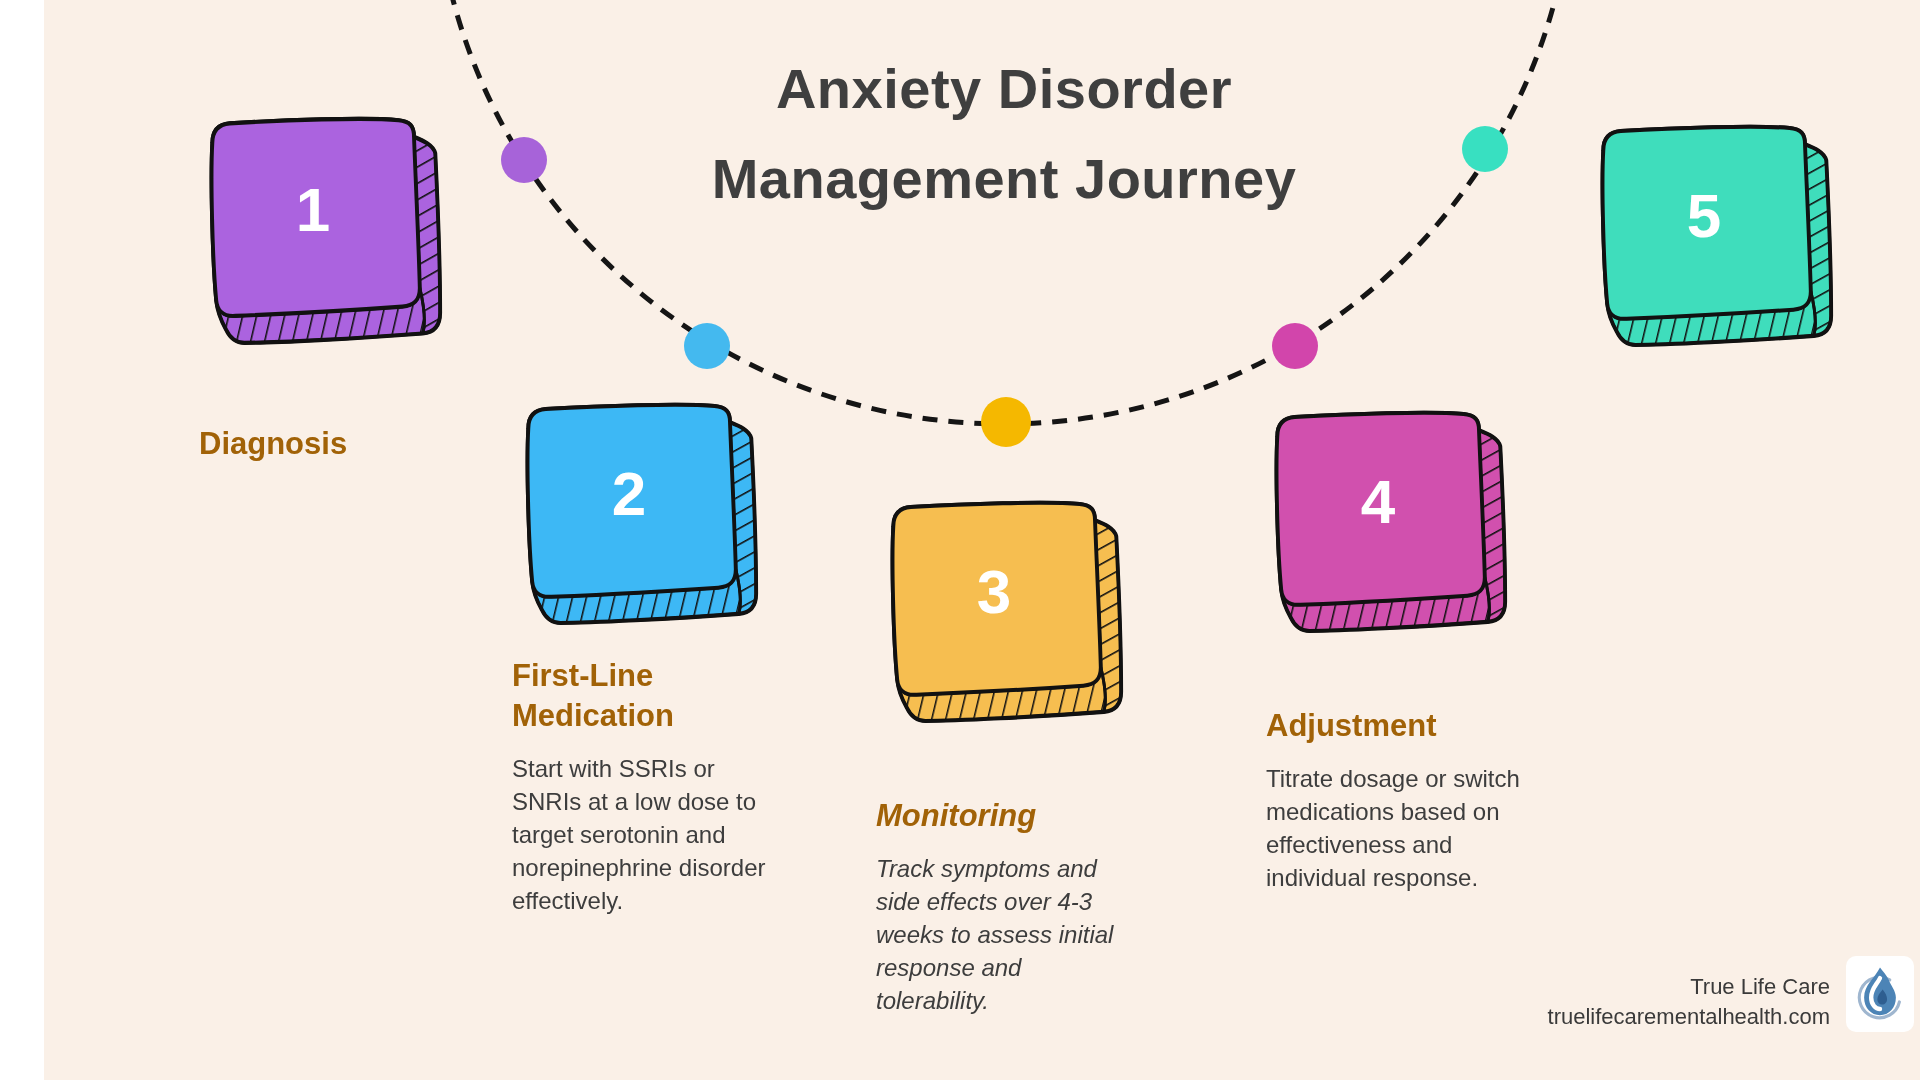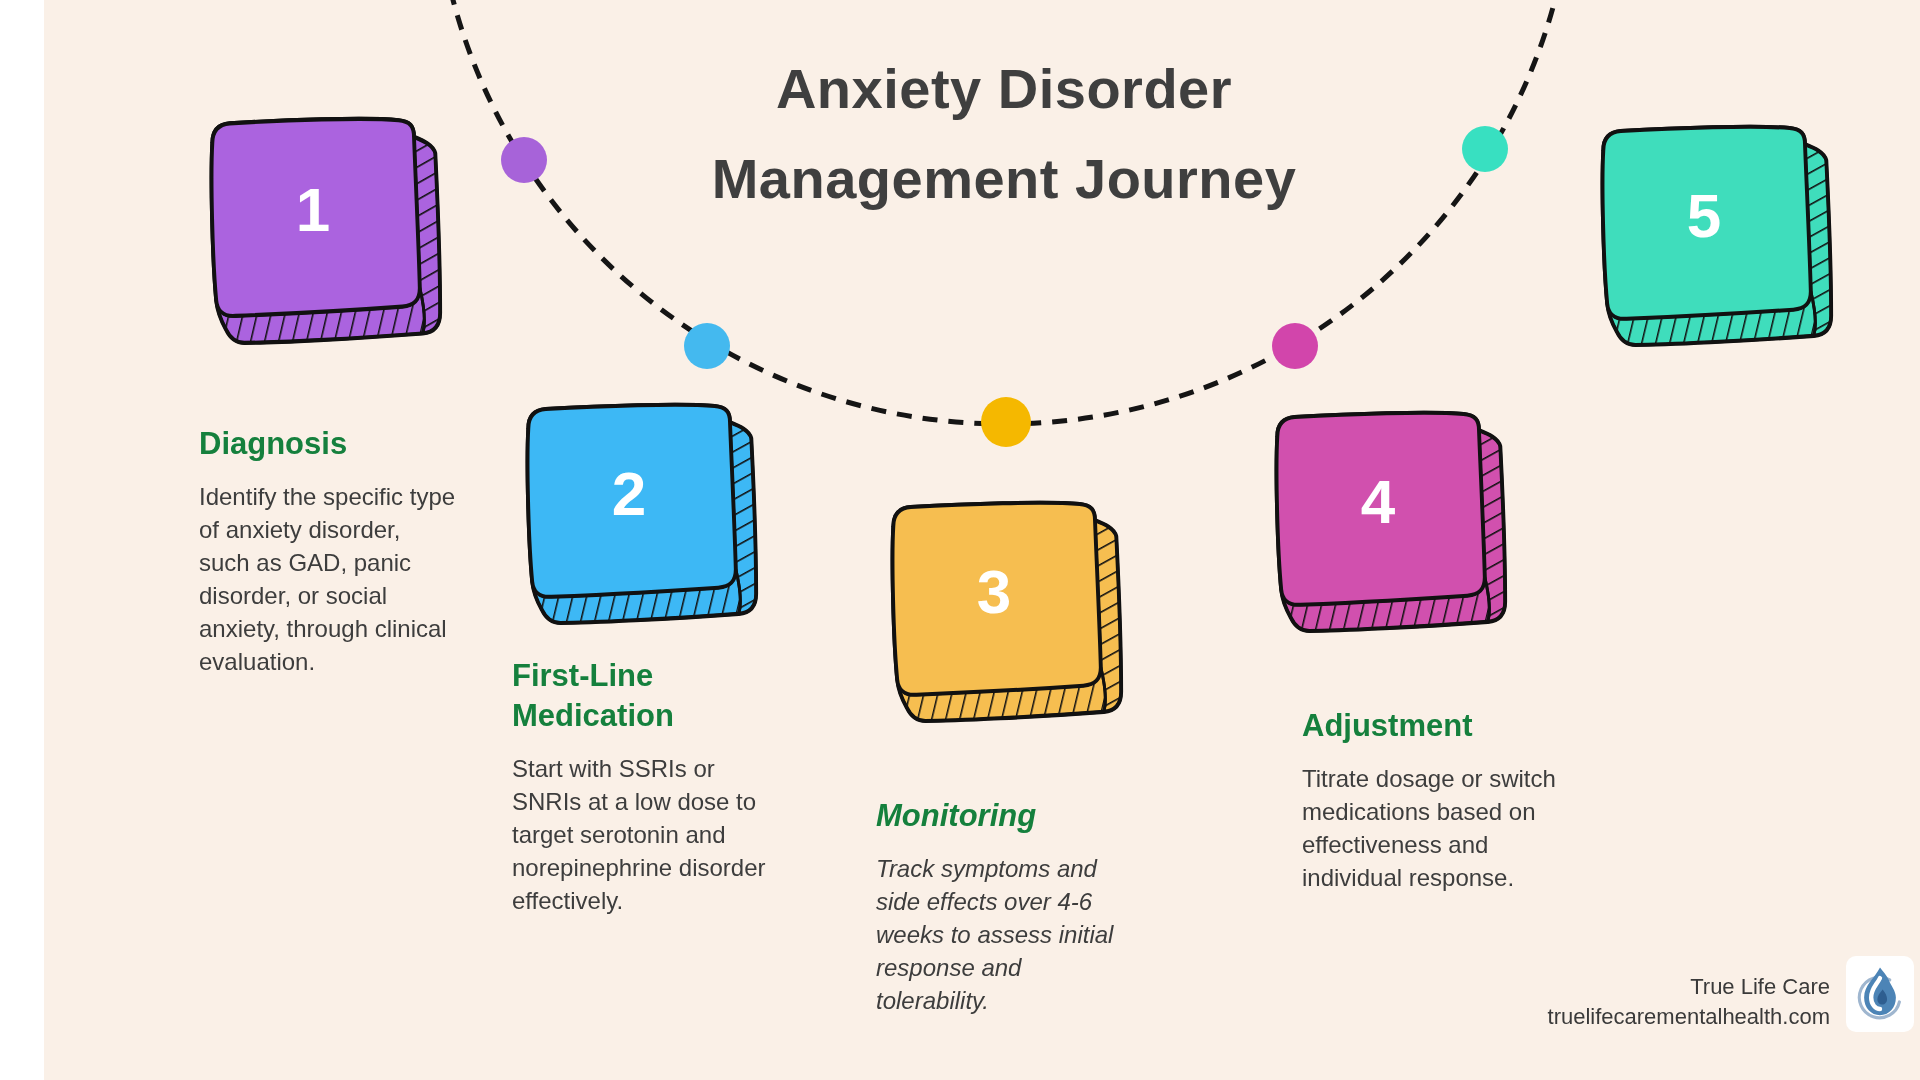--- a/index.html
+++ b/index.html
@@ -38,29 +38,29 @@
   }
   .sq1{left:147px;top:114px;height:234px;}
   .sq2{left:463px;top:400px;}
   .sq3{left:828px;top:498px;}
   .sq4{left:1212px;top:408px;}
   .sq5{left:1538px;top:122px;}
   
   .step-text{position:absolute;}
   .step-text h3{
     margin:0 0 16px 0;font-size:31px;font-weight:bold;
-    color:#15803d;line-height:40px;
+    color:#a16207;line-height:40px;
   }
   .step-text p{
     margin:0;font-size:24px;line-height:33px;color:#3D3D3D;
   }
   .t1{left:155px;top:424px;width:258px;}
   .t2{left:468px;top:656px;width:255px;}
   .t3{left:832px;top:796px;width:252px;font-style:italic;}
-  .t4{left:1258px;top:706px;width:255px;}
+  .t4{left:1222px;top:706px;width:255px;}
   .t5{left:1548px;top:424px;width:262px;}
   
   .footer{
     position:absolute;right:134px;top:972px;text-align:right;color:#3A3A3A;
   }
   .footer .brand{font-size:22px;font-weight:normal;line-height:30px;}
   .footer .site{font-size:22px;line-height:30px;}
   .logo-box{
     position:absolute;left:1802px;top:956px;width:68px;height:76px;
     background:#FFFFFF;border-radius:10px;
@@ -174,29 +174,28 @@
     <svg viewBox="0 0 262 226" preserveAspectRatio="none">
       <g fill="#3FDDBC">
           <use href="#sq-shape"></use>
         </g>
     </svg>
     <span class="num">5</span>
   </div>
 
   <div class="step-text t1">
     <h3>Diagnosis</h3>
-    <p>Identify the specific type of anxiety disorder, such as GAD, panic disorder, or social anxiety, through clinical evaluation.</p>
   </div>
   <div class="step-text t2">
     <h3>First-Line Medication</h3>
     <p>Start with SSRIs or SNRIs at a low dose to target serotonin and norepinephrine disorder effectively.</p>
   </div>
   <div class="step-text t3">
     <h3>Monitoring</h3>
-    <p>Track symptoms and side effects over 4-6 weeks to assess initial response and tolerability.</p>
+    <p>Track symptoms and side effects over 4-3 weeks to assess initial response and tolerability.</p>
   </div>
   <div class="step-text t4">
     <h3>Adjustment</h3>
     <p>Titrate dosage or switch medications based on effectiveness and individual response.</p>
   </div>
 
   <div class="footer">
     <div class="brand">True Life Care</div>
     <div class="site">truelifecarementalhealth.com</div>
   </div>

